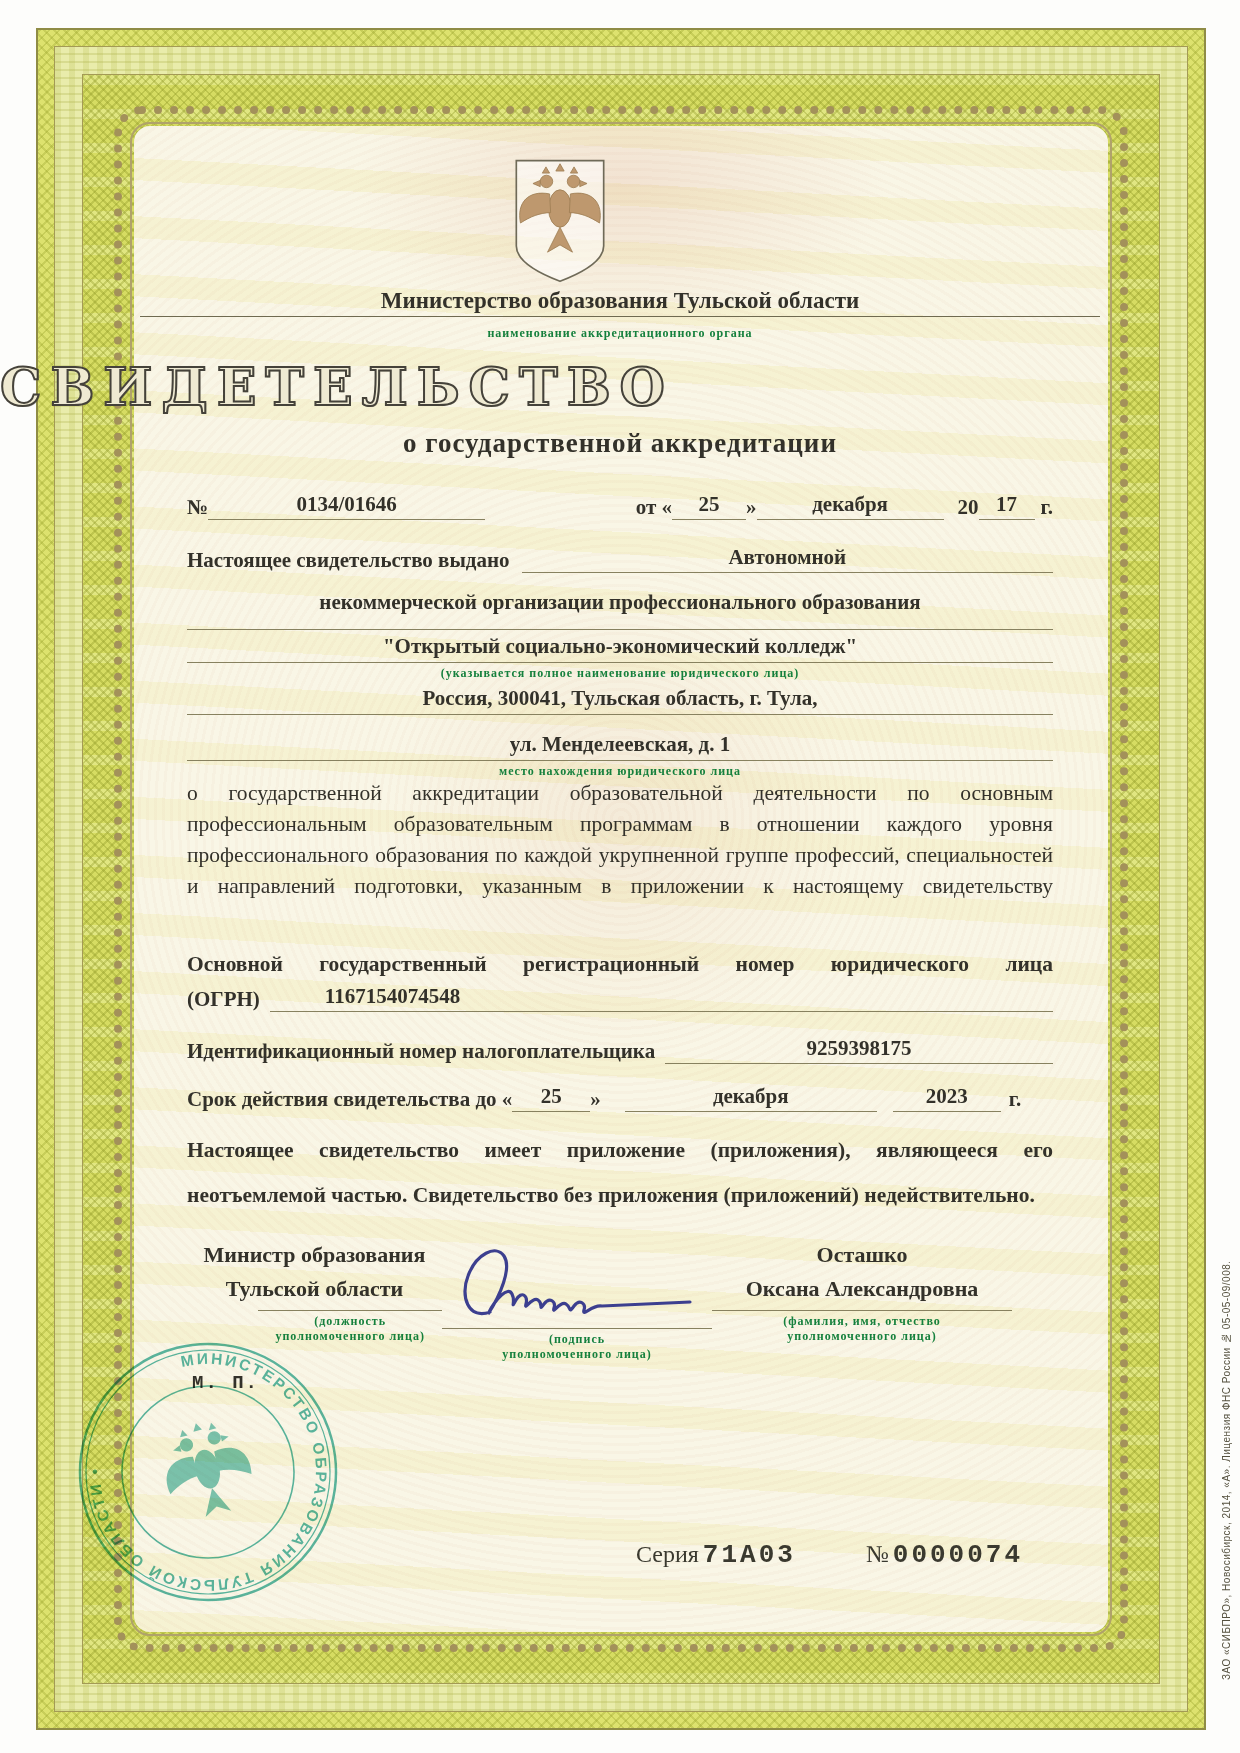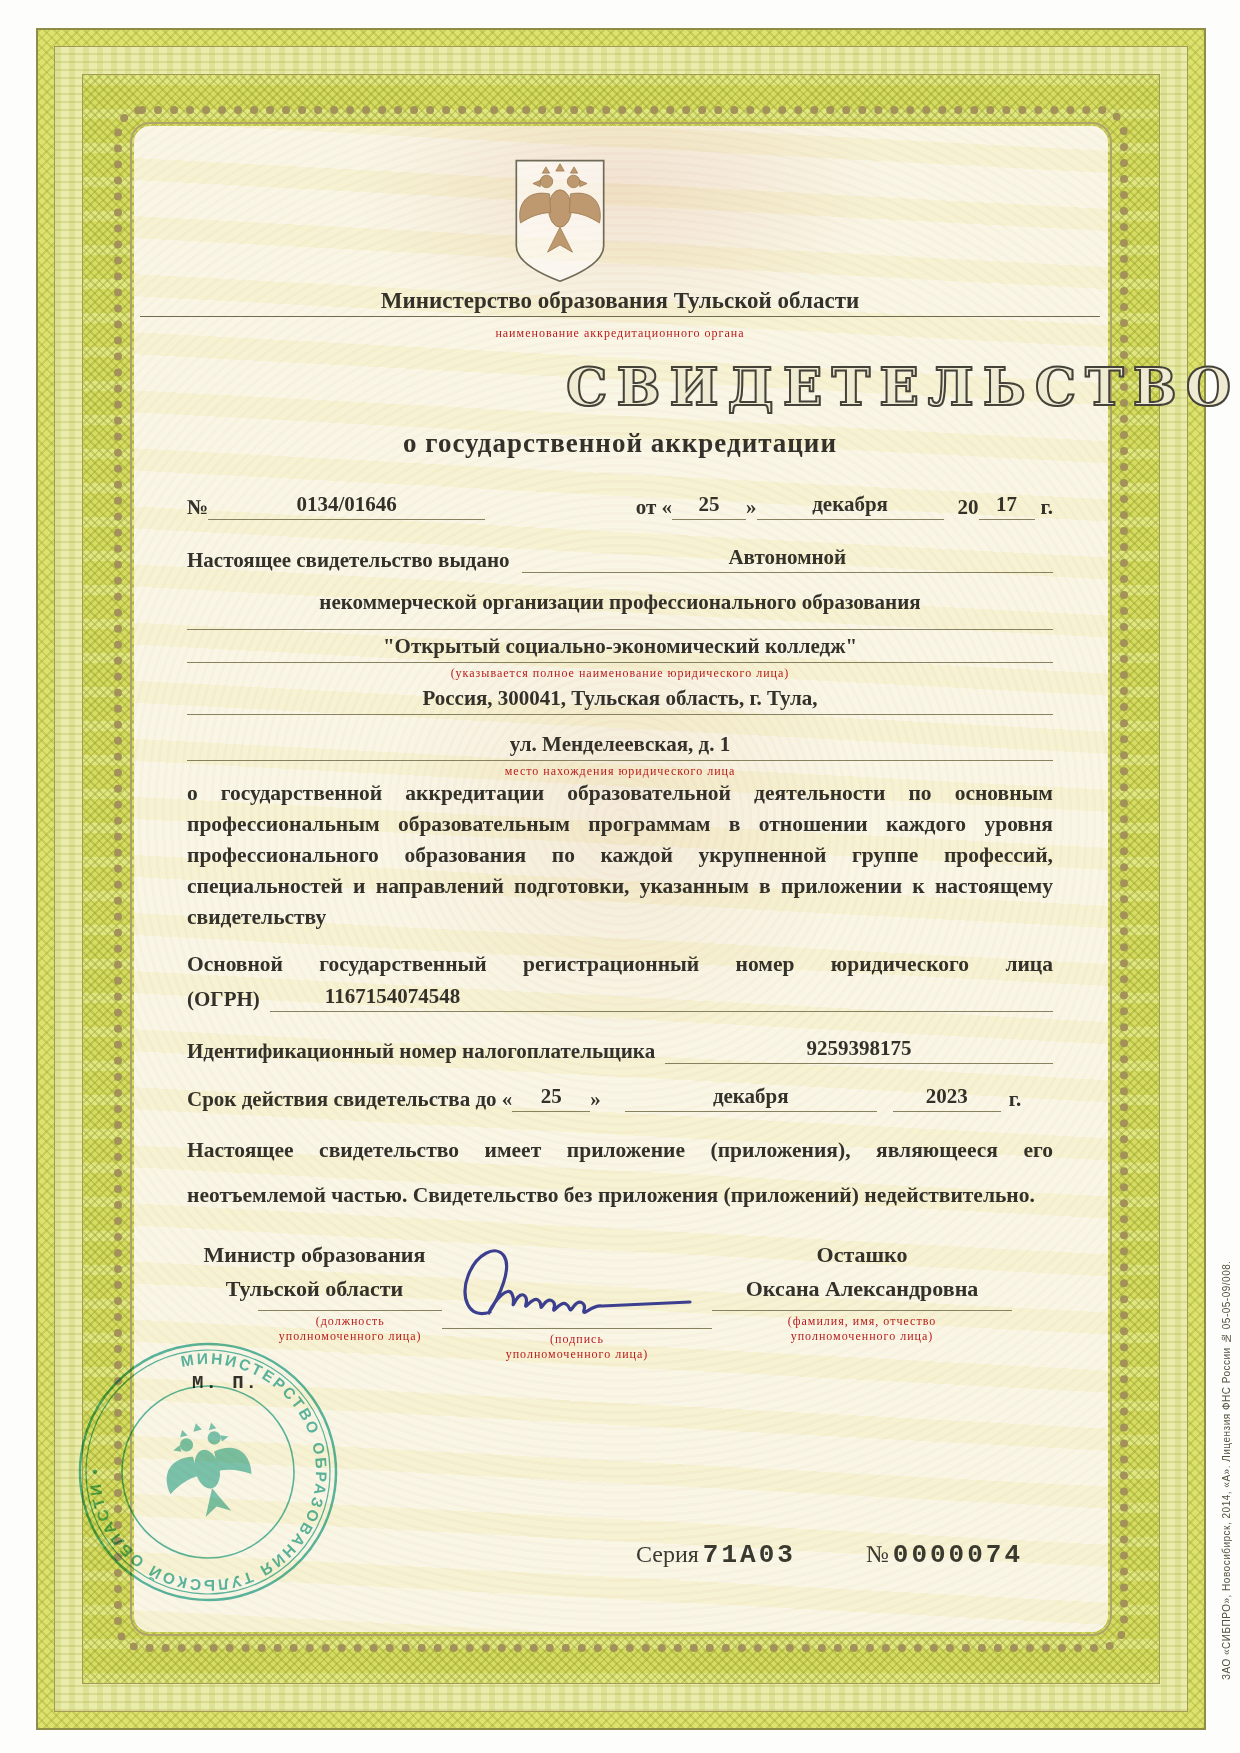--- a/index.html
+++ b/index.html
@@ -38,42 +38,42 @@
   
   .corner{position:absolute;width:42px;height:42px;background:#cabe7d;border:2px solid #97893f;
         transform:rotate(45deg);box-shadow:inset 0 0 0 5px #dfd89a;}
   .corner.tl{left:40px;top:40px}.corner.tr{right:40px;top:40px}
   .corner.bl{left:40px;bottom:40px}.corner.br{right:40px;bottom:40px}
   .medal{position:absolute;width:30px;height:90px;border:2px solid #9d8f50;border-radius:50%;
         background:linear-gradient(#e4dca0,#c4b878);top:50%;margin-top:-45px;}
   .medal.left{left:48px}.medal.right{right:48px}
   .flourish{position:absolute;left:50%;bottom:46px;width:54px;height:28px;margin-left:-27px;
         background:#c0b273;border:2px solid #97893f;border-radius:50% 50% 10% 10%;}
-  .caption{font-size:12px;font-weight:400;color:#b91c1c;letter-spacing:1px;text-align:center;}
+  .caption{font-size:12px;font-weight:700;color:#15803d;letter-spacing:1px;text-align:center;}
   .uline{border-bottom:1.6px solid #87815f;}
   .vline{display:inline-block;border-bottom:1.6px solid #87815f;text-align:center;padding:0 6px 2px;}
   .row{display:flex;align-items:flex-end;font-size:21px;font-weight:700;}
   .fill{flex:1}
   .just{ text-align:justify; }
   .just-all{ text-align:justify; text-align-last:justify; }
 
   
   .emblem{position:absolute;left:508px;top:156px;width:104px;height:132px;}
   .authority{position:absolute;left:140px;top:288px;width:960px;text-align:center;
         font-size:23px;font-weight:700;border-bottom:1.6px solid #6f6a50;padding-bottom:2px;}
   .authority-cap{position:absolute;left:140px;top:326px;width:960px;}
-  .doc-title{position:absolute;left:0;top:356px;width:1240px;text-align:right;
+  .doc-title{position:absolute;left:0;top:356px;width:1240px;text-align:left;
         font-family:"DejaVu Serif", serif;font-weight:700;font-size:52px;letter-spacing:9px;
         color:#efead2;-webkit-text-stroke:2px #45423a;text-shadow:1px 1px 0 rgba(70,65,50,.35);}
   .doc-subtitle{position:absolute;left:0;top:428px;width:1240px;text-align:center;
         font-size:27px;font-weight:700;letter-spacing:1px;}
   .num-row{position:absolute;left:187px;top:492px;width:866px;}
   .issued-row{position:absolute;left:187px;top:545px;width:866px;}
   .line-center{position:absolute;left:187px;width:866px;text-align:center;font-size:21px;font-weight:700;}
-  .par1{position:absolute;left:187px;top:778px;width:866px;font-size:21.5px;font-weight:700;line-height:31px;}
+  .par1{position:absolute;left:187px;top:778px;width:866px;font-size:21.5px;font-weight:400;line-height:31px;}
   .ogrn-l1{position:absolute;left:187px;top:952px;width:866px;font-size:21.5px;font-weight:700;}
   .ogrn-row{position:absolute;left:187px;top:984px;width:866px;}
   .inn-row{position:absolute;left:187px;top:1036px;width:866px;}
   .valid-row{position:absolute;left:187px;top:1084px;width:866px;}
   .par2{position:absolute;left:187px;top:1128px;width:866px;font-size:21.5px;font-weight:700;line-height:45px;}
   .sign-block{position:absolute;left:187px;top:1238px;width:866px;display:flex;}
   .sig-col{display:flex;flex-direction:column;}
   .sig-col .names{font-size:22px;font-weight:700;text-align:center;line-height:1.55;}
   .sig-rule{border-bottom:1.4px solid #87815f;margin-top:4px;}
   .mp{position:absolute;left:192px;top:1372px;font-size:19px;font-weight:700;letter-spacing:2px;font-family:Liberation Mono, monospace;}

